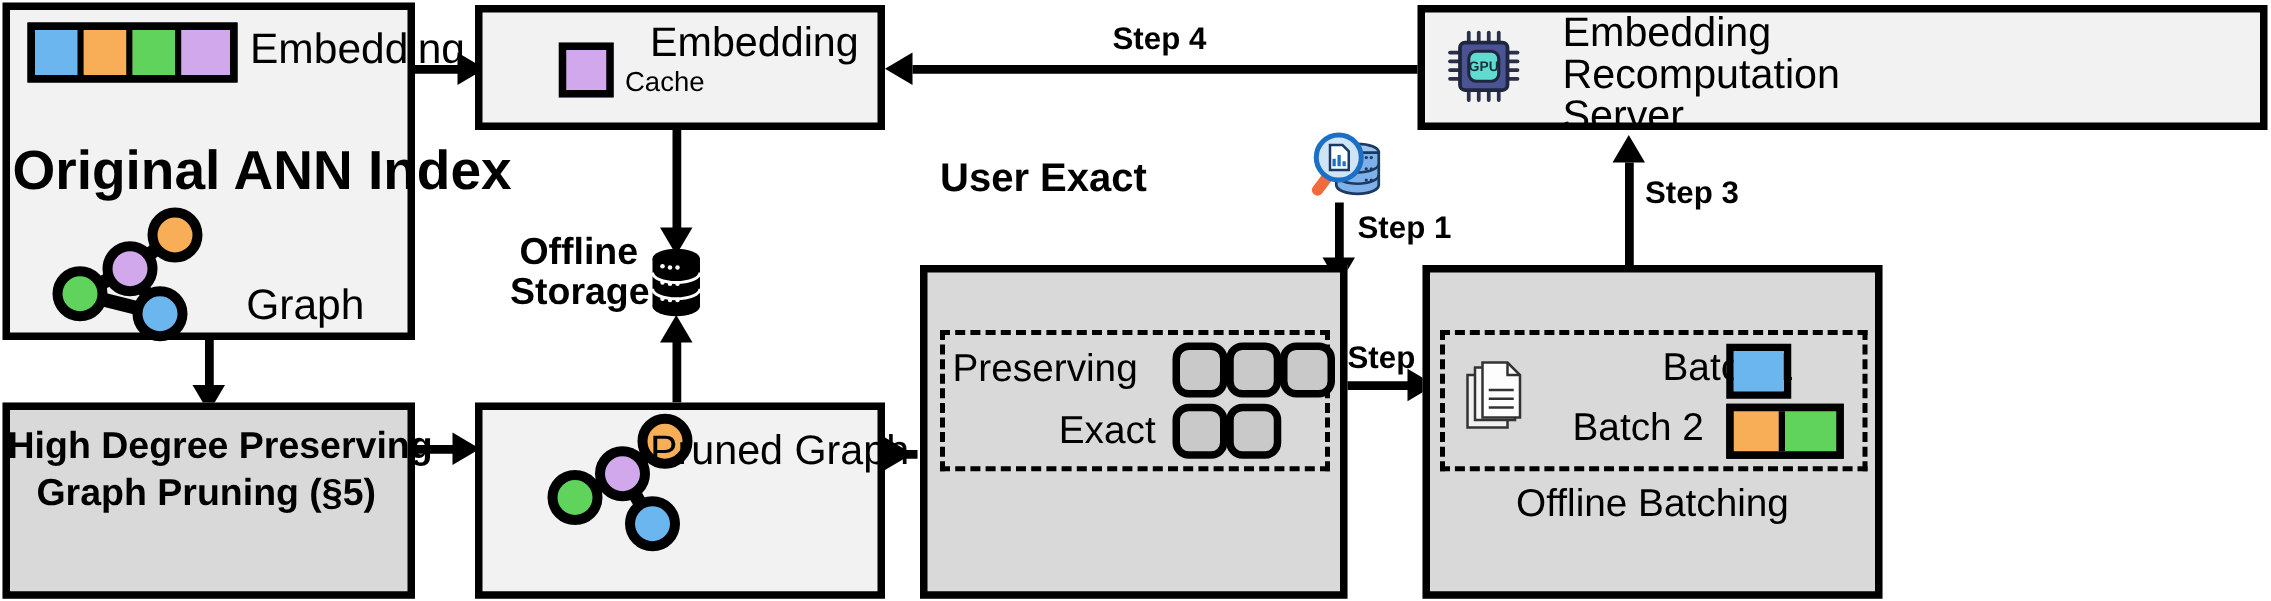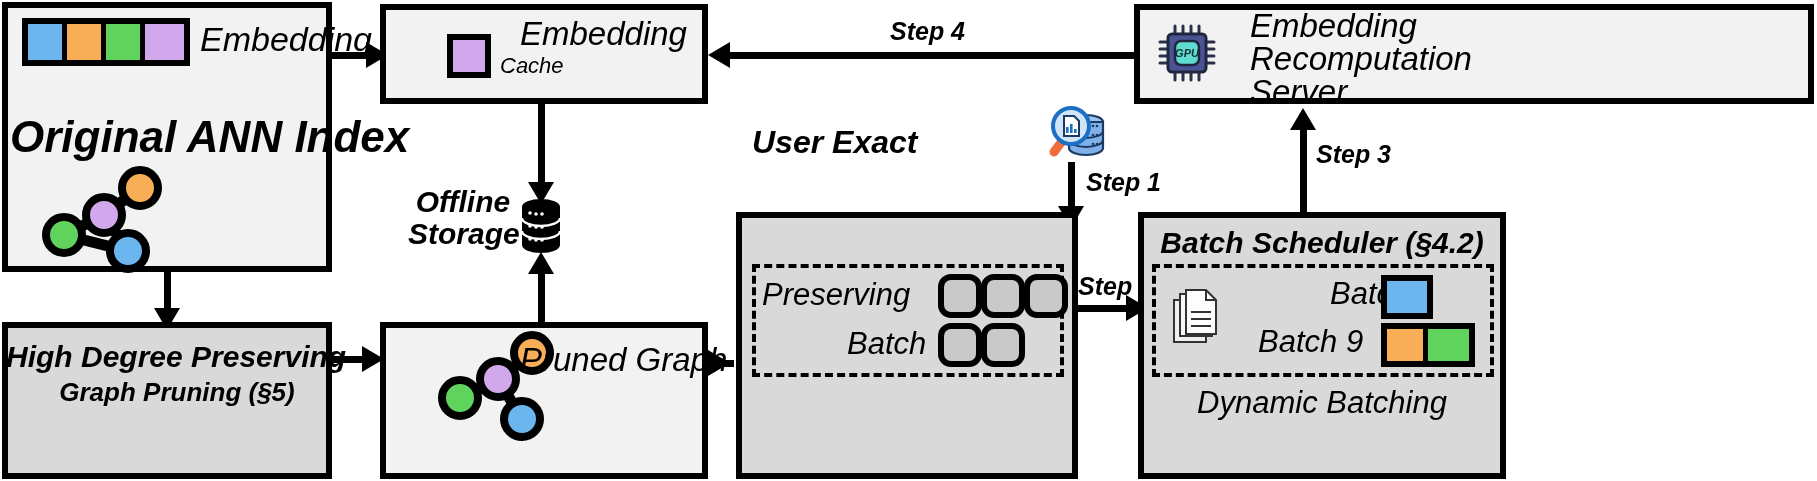--- a/index.html
+++ b/index.html
@@ -1,19 +1,19 @@
 <!DOCTYPE html>
 <html><head>
 <meta charset="utf-8">
 <style>
   html,body{margin:0;padding:0;background:#fff;}
   body{width:1817px;height:481px;position:relative;overflow:hidden;
        font-family:"Liberation Sans","DejaVu Sans",sans-serif;color:#000;}
 
-  .stage{position:absolute;left:0;top:0;width:1817px;height:481px;font-style:italic;}
+  .stage{position:absolute;left:0;top:0;width:1817px;height:481px;}
 
   
   .box{position:absolute;box-sizing:border-box;border:6px solid #000;background:#f2f2f2;}
   .box.grey{background:#d9d9d9;}
 
   .lbl{position:absolute;box-sizing:border-box;white-space:pre;line-height:1.12;}
   .c{ text-align:center; }
 
   
   .hline{position:absolute;background:#000;height:7px;}
@@ -78,20 +78,21 @@
       </g>
       <g stroke="#000" stroke-width="8">
         <circle cx="104" cy="20" r="18" fill="#F7AE56"></circle>
         <circle cx="68" cy="47" r="18" fill="#D2A8EC"></circle>
         <circle cx="28" cy="67" r="18" fill="#5FD35C"></circle>
         <circle cx="92" cy="83" r="18" fill="#6CB6F0"></circle>
       </g>
     </svg>
   </div>
 
+  <div class="lbl" style="left:197px;top:225px;font-size:34px;">Graph</div>
 
   <div class="hline" style="left:332px;top:52px;width:36px;"></div>
   <div class="arrow ar-right" style="left:366px;top:42px;"></div>
 
   <div class="vline" style="left:164px;top:272px;height:40px;"></div>
   <div class="arrow ar-down" style="left:154px;top:308px;"></div>
 
   <div class="box" style="left:380px;top:4px;width:328px;height:100px;"></div>
 
   <div class="sqbox" style="left:447px;top:34px;width:44px;height:44px;background:#D2A8EC;"></div>
@@ -164,21 +165,21 @@
           <circle cx="22" cy="42" r="1.8"></circle>
       </g>
     </svg>
   </div>
 
   <div class="vline" style="left:538px;top:272px;height:50px;"></div>
   <div class="arrow ar-up" style="left:528px;top:252px;"></div>
 
   <div class="box grey" style="left:2px;top:322px;width:330px;height:157px;"></div>
   <div class="lbl c" style="left:6px;top:340px;width:322px;font-size:30px;font-weight:bold;">High Degree Preserving</div>
-  <div class="lbl c" style="left:16px;top:378px;width:322px;font-size:26px;font-weight:bold;">Graph Pruning (§5)</div>
+  <div class="lbl c" style="left:4px;top:378px;width:322px;font-size:30px;font-weight:bold;">Graph Pruning (§5)</div>
 
   <div class="hline" style="left:332px;top:356px;width:32px;"></div>
   <div class="arrow ar-right" style="left:362px;top:346px;"></div>
 
   <div class="box" style="left:380px;top:322px;width:328px;height:157px;"></div>
 
   <div class="graph" style="left:440px;top:336px;width:130px;height:108px;">
     <svg width="130" height="108" viewBox="0 0 130 108">
       <g stroke="#000" stroke-width="11" stroke-linecap="round">
         <line x1="20" y1="62" x2="58" y2="43"></line>
@@ -242,34 +243,33 @@
   <div class="dashed" style="left:752px;top:264px;width:312px;height:113px;"></div>
 
   <div class="lbl" style="left:762px;top:278px;font-size:31px;">Preserving</div>
   <div class="slotrow" style="left:1078px;top:0px;"></div>
   <div class="slotrow" style="left:938px;top:274px;">
     <div class="slot"></div>
     <div class="slot"></div>
     <div class="slot"></div>
   </div>
 
-  <div class="lbl" style="left:847px;top:327px;font-size:31px;">Batch</div>
+  <div class="lbl" style="left:847px;top:327px;font-size:31px;">Exact</div>
   <div class="slotrow" style="left:938px;top:323px;">
     <div class="slot"></div>
     <div class="slot"></div>
   </div>
 
 
   <div class="hline" style="left:1078px;top:305px;width:52px;"></div>
   <div class="arrow ar-right" style="left:1126px;top:295px;"></div>
   <div class="steplbl" style="left:1078px;top:272px;">Step 2</div>
 
   <div class="box grey" style="left:1138px;top:212px;width:368px;height:267px;"></div>
 
-  <div class="lbl c" style="left:1142px;top:226px;width:360px;font-size:30px;font-weight:bold;">Batch Scheduler (§4.2)</div>
 
   <div class="dashed" style="left:1152px;top:264px;width:342px;height:113px;"></div>
 
   <div class="icon" style="left:1172px;top:288px;width:48px;height:60px;">
     <svg width="48" height="60" viewBox="0 0 48 60">
       <path d="M2,12 h22 l10,10 v32 h-32 z" fill="#f0f0f0" stroke="#333" stroke-width="2"></path>
       <path d="M8,6 h22 l10,10 v32 h-32 z" fill="#f7f7f7" stroke="#333" stroke-width="2"></path>
       <path d="M14,2 h20 l10,10 v34 h-30 z" fill="#fdfdfd" stroke="#333" stroke-width="2"></path>
       <path d="M34,2 v10 h10" fill="none" stroke="#333" stroke-width="2"></path>
       <g stroke="#333" stroke-width="2">
@@ -278,25 +278,25 @@
         <line x1="19" y1="38" x2="39" y2="38"></line>
       </g>
     </svg>
   </div>
 
   <div class="lbl" style="left:1330px;top:277px;font-size:31px;">Batch 1</div>
   <div class="embstrip" style="left:1381px;top:275px;width:52px;height:44px;">
     <div class="sw" style="background:#6CB6F0;width:100%;"></div>
   </div>
 
-  <div class="lbl" style="left:1258px;top:325px;font-size:31px;">Batch 9</div>
+  <div class="lbl" style="left:1258px;top:325px;font-size:31px;">Batch 2</div>
   <div class="embstrip" style="left:1381px;top:323px;width:94px;height:44px;">
     <div class="sw" style="background:#F7AE56;width:50%;"></div>
     <div class="sw" style="background:#5FD35C;width:50%;"></div>
   </div>
 
-  <div class="lbl c" style="left:1142px;top:386px;width:360px;font-size:31px;">Dynamic Batching</div>
+  <div class="lbl c" style="left:1142px;top:386px;width:360px;font-size:31px;">Offline Batching</div>
 
   <div class="vline" style="left:1300px;top:130px;height:82px;"></div>
   <div class="arrow ar-up" style="left:1290px;top:108px;"></div>
   <div class="steplbl" style="left:1316px;top:140px;">Step 3</div>
 
 </div>
 
 </body></html>

